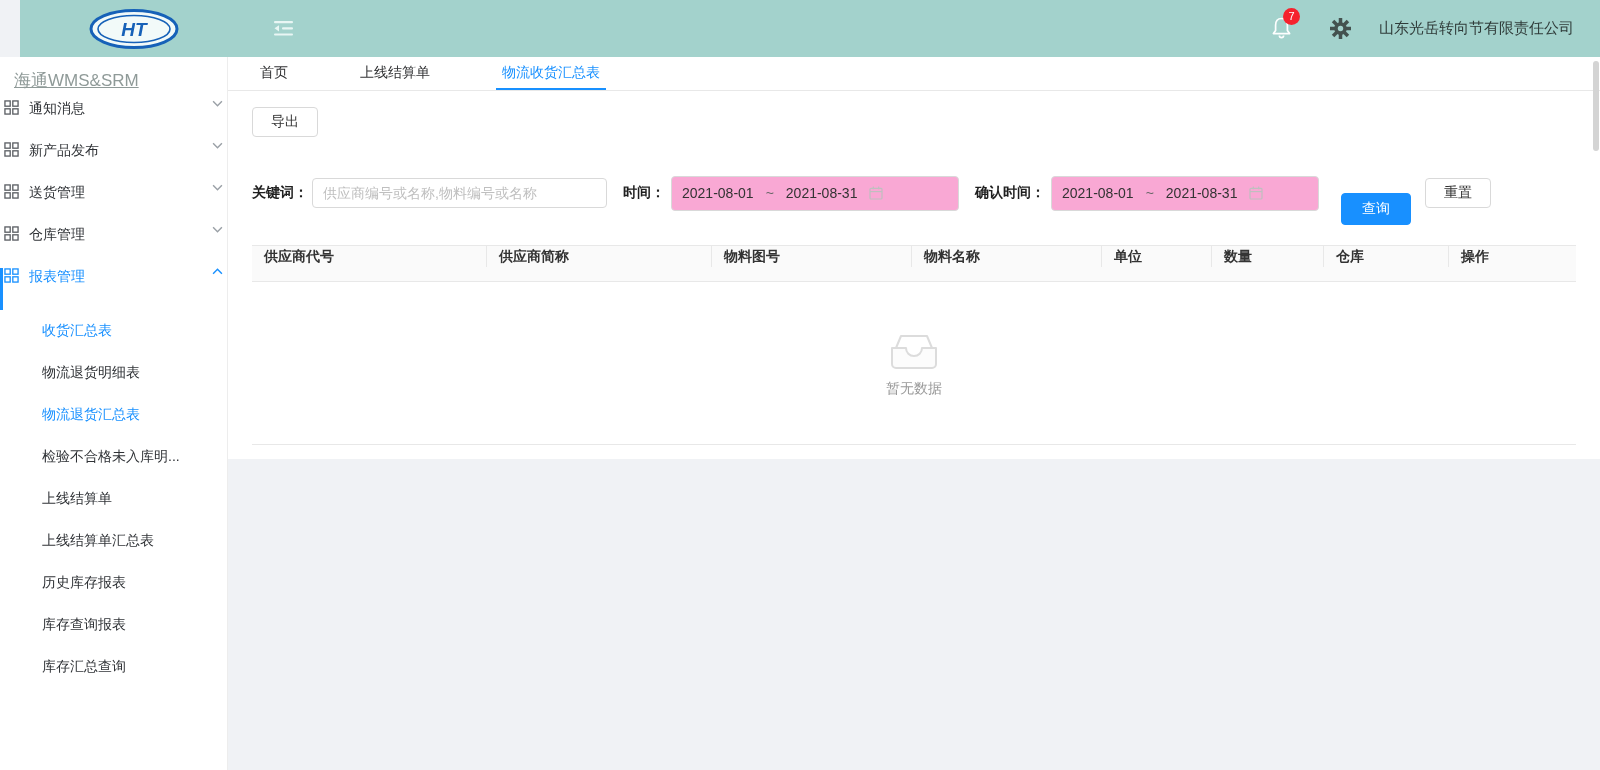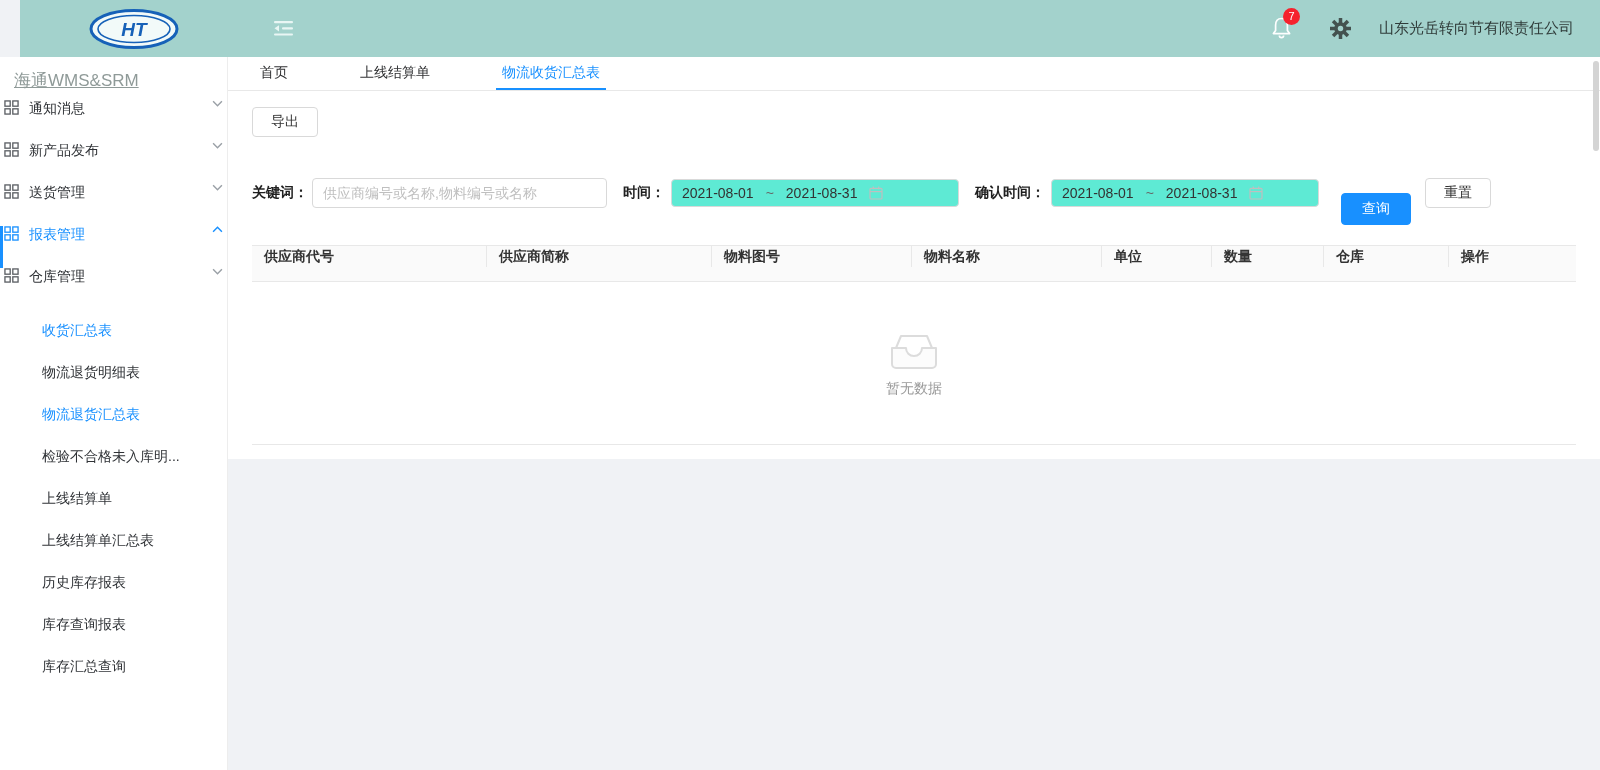--- a/index.html
+++ b/index.html
@@ -66,23 +66,23 @@
   .btn-primary { background:#1890ff; border-color:#1890ff; color:#fff; height:32px; padding:0 20px;margin-top:32px; }
 
   .filters { display:flex; align-items:center; margin-top:24px; }
   .f-label { font-weight:700; color:#1f1f1f; white-space:nowrap; }
   .f-input {
     width:295px; height:30px; border:1px solid #d9d9d9; border-radius:4px;
     padding:0 10px; margin:0 16px 0 4px; font-size:14px; color:#333; font-family:inherit;
   }
   .f-input::placeholder { color:#bfbfbf; }
   .range-box {
-    height:28px; border:1px solid #d9d9d9; border-radius:4px;
+    height:35px; border:1px solid #d9d9d9; border-radius:4px;
     display:flex; align-items:center; padding:0 10px; margin:0 16px 0 6px;
-    color:#333; cursor:pointer; background:#5eead4;
+    color:#333; cursor:pointer; background:#f9a8d4;
   }
   .range-box .sep { margin:0 12px; color:#666; }
   .range-box .cal { margin-left:12px; display:flex; }
   .range-time { width:288px; }
   .range-confirm { width:268px; }
   .btn-search { margin-left:6px; }
   .btn-reset { margin-left:14px; }
 
   
   .table { margin-top:20px; }
@@ -214,48 +214,48 @@
           </svg>
         </span>
         <span>送货管理</span>
         <span class="chev">
           <svg width="11" height="7" viewBox="0 0 10 6" fill="none" stroke="currentColor" stroke-width="1.3">
               <polyline points="1,1 5,5 9,1"></polyline>
             </svg>
         </span>
       </div>
 
+      <div class="menu-item">
+        <span class="grid-icon">
+          <svg width="15" height="15" viewBox="0 0 16 16" fill="none" stroke="currentColor" stroke-width="1.4">
+            <rect x="1" y="1" width="5.6" height="5.6"></rect>
+              <rect x="9.4" y="1" width="5.6" height="5.6"></rect>
+            <rect x="1" y="9.4" width="5.6" height="5.6"></rect>
+              <rect x="9.4" y="9.4" width="5.6" height="5.6"></rect>
+          </svg>
+        </span>
+        <span>仓库管理</span>
+        <span class="chev">
+          <svg width="11" height="7" viewBox="0 0 10 6" fill="none" stroke="currentColor" stroke-width="1.3">
+              <polyline points="1,1 5,5 9,1"></polyline>
+            </svg>
+        </span>
+      </div>
+
       <div class="menu-item active">
         <span class="grid-icon">
           <svg width="15" height="15" viewBox="0 0 16 16" fill="none" stroke="currentColor" stroke-width="1.4">
             <rect x="1" y="1" width="5.6" height="5.6"></rect>
               <rect x="9.4" y="1" width="5.6" height="5.6"></rect>
             <rect x="1" y="9.4" width="5.6" height="5.6"></rect>
               <rect x="9.4" y="9.4" width="5.6" height="5.6"></rect>
           </svg>
         </span>
         <span>报表管理</span>
         <span class="chev up">
-          <svg width="11" height="7" viewBox="0 0 10 6" fill="none" stroke="currentColor" stroke-width="1.3">
-              <polyline points="1,1 5,5 9,1"></polyline>
-            </svg>
-        </span>
-      </div>
-
-      <div class="menu-item">
-        <span class="grid-icon">
-          <svg width="15" height="15" viewBox="0 0 16 16" fill="none" stroke="currentColor" stroke-width="1.4">
-            <rect x="1" y="1" width="5.6" height="5.6"></rect>
-              <rect x="9.4" y="1" width="5.6" height="5.6"></rect>
-            <rect x="1" y="9.4" width="5.6" height="5.6"></rect>
-              <rect x="9.4" y="9.4" width="5.6" height="5.6"></rect>
-          </svg>
-        </span>
-        <span>仓库管理</span>
-        <span class="chev">
           <svg width="11" height="7" viewBox="0 0 10 6" fill="none" stroke="currentColor" stroke-width="1.3">
               <polyline points="1,1 5,5 9,1"></polyline>
             </svg>
         </span>
       </div>
 
       <div class="sub-item blue">
         <span>收货汇总表</span>
       </div>
       <div class="sub-item">

